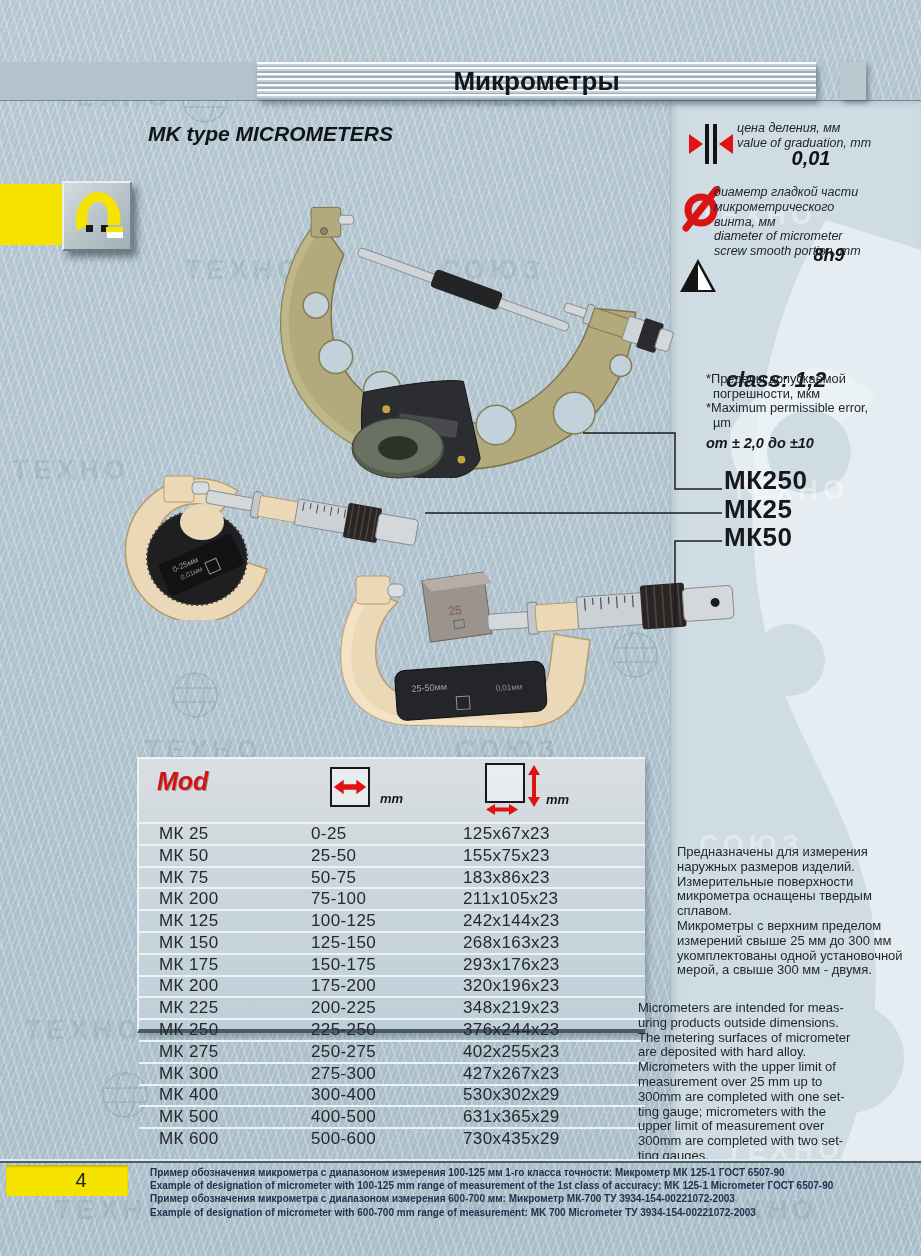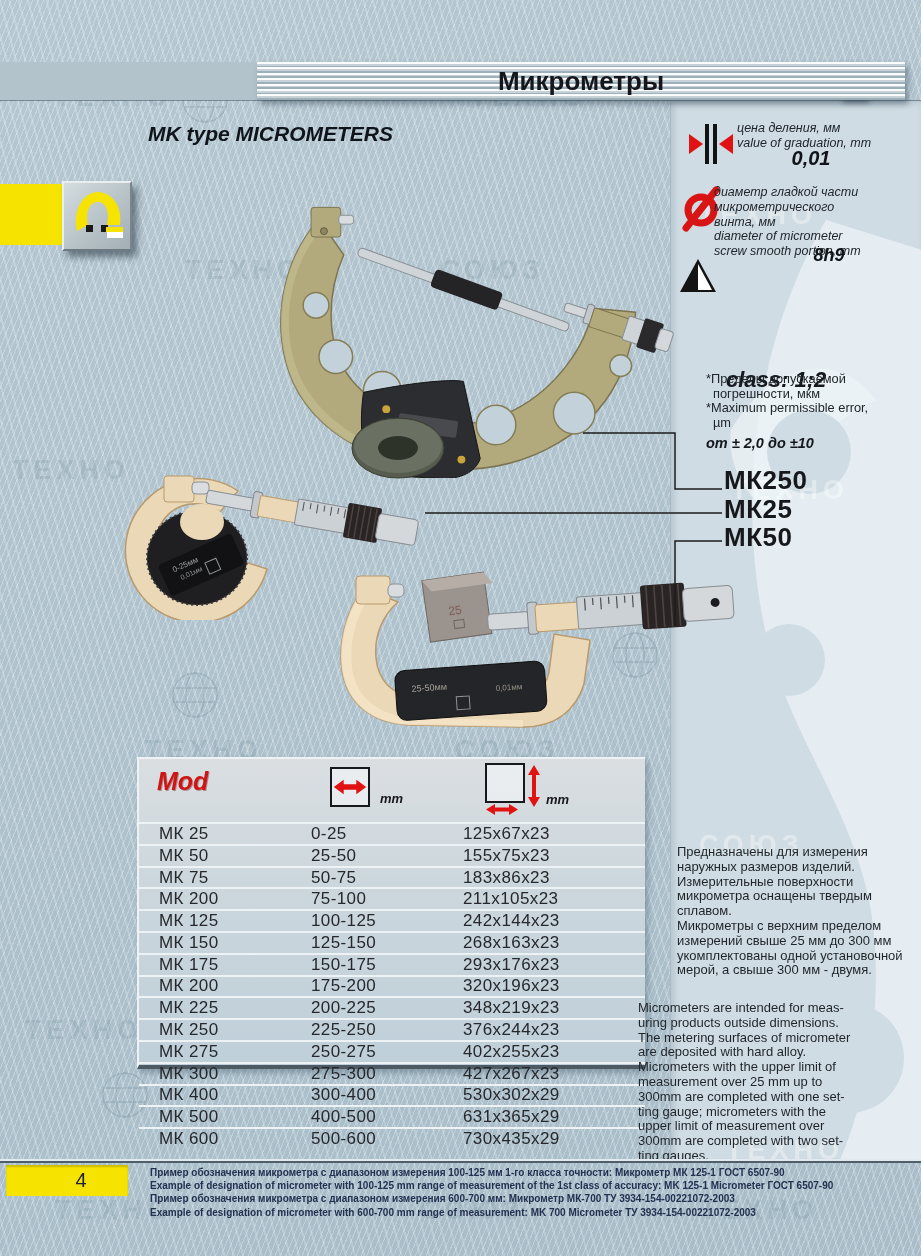--- a/index.html
+++ b/index.html
@@ -21,21 +21,21 @@
   
   #right-panel { left:670px; top:100px; width:251px; height:1062px;
     background:#cfdce3; border-left:1px solid #a9bac4;
     box-shadow:inset 3px 3px 6px rgba(105,125,140,.25); }
 
   
   #header-rule { left:0; top:100px; width:921px; height:1px; background:rgba(60,80,95,.55); }
   #header-left  { left:0; top:62px; width:257px; height:38px; background:#b3c3cb; }
   #header-right { left:840px; top:62px; width:26px; height:38px; background:#bac9d0;
                   box-shadow:3px 3px 5px rgba(40,60,75,.45); }
-  #header-stripes { left:257px; top:62px; width:648px; height:38px;
+  #header-stripes { left:257px; top:62px; width:559px; height:38px;
     background:repeating-linear-gradient(180deg,#fbfcfd 0 2px,#c6d2d8 2px 3.5px,#9db0ba 3.5px 5.4px);
     box-shadow:3px 4px 6px rgba(40,60,75,.45);
     display:flex; align-items:center; justify-content:center; }
   #header-title { font-size:26px; font-weight:bold; color:#14161c; }
 
   
   #intro { left:148px; top:120px; font-style:italic; font-weight:bold;
            font-size:21px; line-height:27px; color:#0f141b; }
 
   
@@ -52,21 +52,21 @@
   #class-line { left:726px; top:334px; font-style:italic; font-weight:bold; font-size:22px; color:#15181d;margin-top:33px; }
   #error-note { left:706px; top:372px; width:166px; font-size:12.8px; line-height:14.6px; color:#20262c; }
   #error-note .hang { text-indent:-7px; padding-left:7px; }
   #error-range { font-style:italic; font-weight:bold; font-size:14.5px; margin-top:6px; color:#14171c; }
 
   
   #model-list { left:724px; top:466px; }
   .model-label { font-weight:bold; font-size:26px; line-height:28.5px; color:#17181c; letter-spacing:.5px; }
 
   
-  #spec-table { left:137px; top:757px; width:508px; height:312px;
+  #spec-table { left:137px; top:757px; width:508px; height:276px;
     background:linear-gradient(180deg,#dadee1 0%,#ccd7dd 40%,#bfcfd9 100%);
     border-left:2px solid #eef2f4; border-top:2px solid #eef2f4;
     border-bottom:4px solid #4e5a63;
     box-shadow:3px 4px 6px rgba(50,70,85,.35); }
   #thead { position:relative; height:63px; }
   #col-model-hdr { position:absolute; left:18px; top:8px; font-style:italic; font-weight:900;
     font-size:25px; color:#d01414; text-shadow:1px 1px 0 rgba(90,0,0,.35); }
   .hdr-icon-box { position:absolute; width:40px; height:40px; background:rgba(248,250,251,.55);
     border:2px solid #17181c; }
   .mm-unit { position:absolute; font-style:italic; font-weight:bold; font-size:13px; color:#17181c; }

